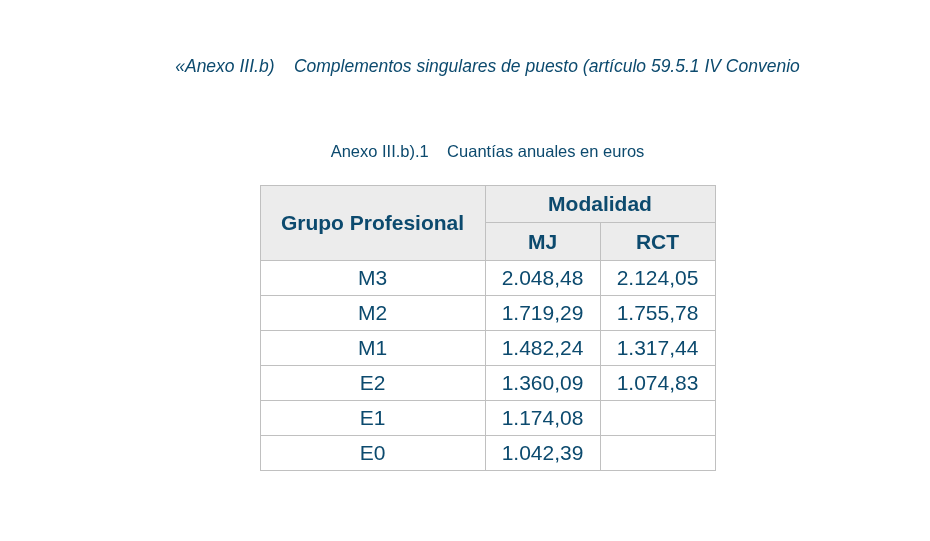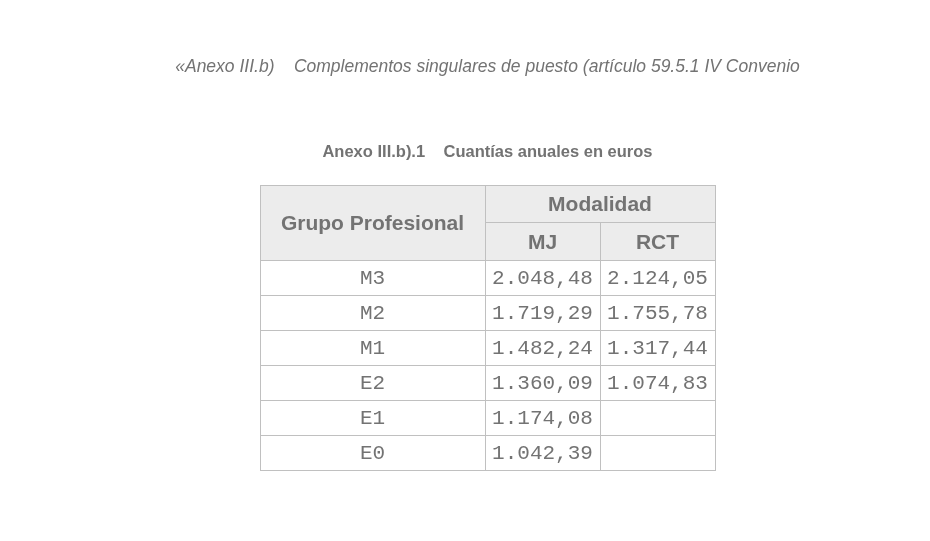--- a/index.html
+++ b/index.html
@@ -3,41 +3,41 @@
 <meta charset="utf-8">
 <style>
   * { margin: 0; padding: 0; box-sizing: border-box; }
   html, body { background: #ffffff; }
   .page {
     position: relative;
     width: 930px;
     height: 541px;
     background: #ffffff;
     font-family: "Liberation Sans", sans-serif;
-    color: #737373;
+    color: #0c4a6e;
     overflow: hidden;
   }
   .content {
     padding-left: 45px; 
     width: 100%;
   }
   .doc-heading {
     margin-top: 6px;
     text-align: center;
     font-style: italic;
     font-weight: normal;
     font-size: 17.5px;
     line-height: 24px;
     white-space: pre-wrap;
   }
   .doc-subheading {
     margin-top: 15px;
     text-align: center;
     font-style: normal;
-    font-weight: bold;
+    font-weight: normal;
     font-size: 16.5px;
     line-height: 21px;
     white-space: pre-wrap;
   }
   table.annex-table {
     margin: 23px auto 0 auto;
     border-collapse: collapse;
     table-layout: fixed;
     width: 455px;
   }
@@ -49,21 +49,21 @@
     text-align: center;
     vertical-align: middle;
     font-size: 21px;
   }
   .annex-table thead th {
     background: #ececec;
     font-weight: bold;
   }
   .annex-table th.h-modalidad { height: 37px; }
   .annex-table th.h-sub { height: 38px; }
-  .annex-table td { height: 35px; background: #ffffff; font-family: Liberation Mono, monospace; }
+  .annex-table td { height: 35px; background: #ffffff; }
 </style>
 </head>
 <body>
 
 <div class="page">
   <div class="content">
 
     <div class="doc-heading">
       <div>«Anexo III.b)    Complementos singulares de puesto (artículo 59.5.1 IV Convenio</div>
     </div>

